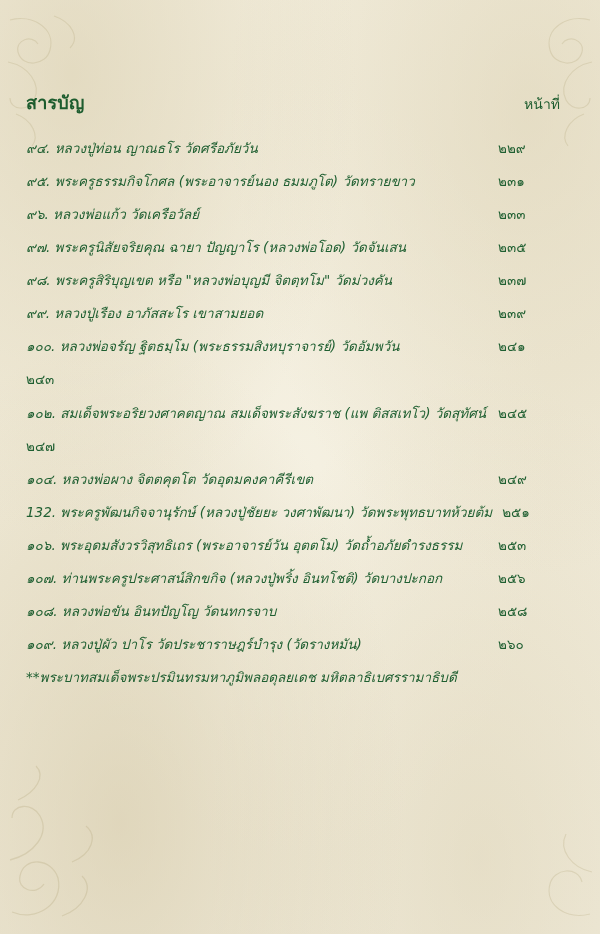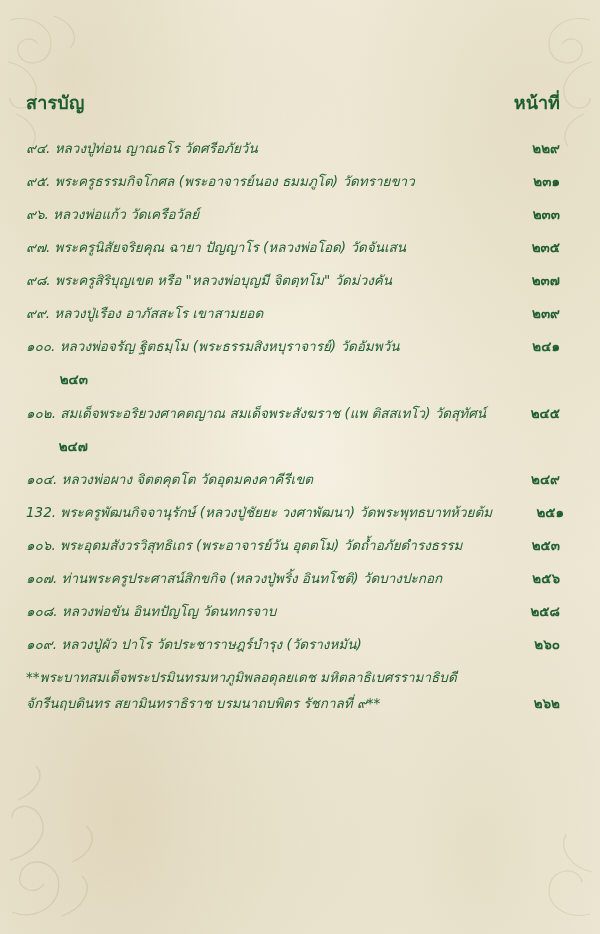--- a/index.html
+++ b/index.html
@@ -47,21 +47,21 @@
   .toc-header {
     display: flex;
     align-items: baseline;
     justify-content: space-between;
     color: #1d5c2e;
     font-size: 18px;
     font-weight: bold;
     margin-bottom: 22px;
   }
   .toc-title { letter-spacing: 0.2px; }
-  .toc-page-col { font-size: 18px; font-weight: bold; }
+  .toc-page-col { font-size: 14px; font-weight: normal; }
 
   .toc-list {
     display: block;
   }
   .toc-row {
     display: flex;
     align-items: baseline;
     justify-content: space-between;
     color: #1f5f31;
     font-size: 13.5px;
@@ -71,23 +71,22 @@
   }
   .toc-entry {
     flex: 1 1 auto;
     white-space: nowrap;
     overflow: visible;
     font-style: italic;
   }
   .toc-pageno {
     flex: 0 0 auto;
     width: 62px;
-    text-align: right;
+    text-align: left;
     white-space: nowrap;
-    font-weight: bold;
   }
   .toc-row.no-page .toc-pageno { visibility: hidden; }
   .toc-row.tight { margin-bottom: 6px; }
 </style>
 </head>
 <body>
 
 <div class="paper-texture"></div>
 
 <svg class="corner-orn corner-tl" width="120" height="150" viewBox="0 0 120 150">
@@ -188,19 +187,15 @@
       <span class="toc-pageno">๒๕๘</span>
     </div>
     <div class="toc-row">
       <span class="toc-entry">๑๐๙. หลวงปู่ผัว ปาโร วัดประชาราษฎร์บำรุง (วัดรางหมัน)</span>
       <span class="toc-pageno">๒๖๐</span>
     </div>
     <div class="toc-row no-page tight">
       <span class="toc-entry">**พระบาทสมเด็จพระปรมินทรมหาภูมิพลอดุลยเดช มหิตลาธิเบศรรามาธิบดี</span>
       <span class="toc-pageno"></span>
     </div>
-    <div class="toc-row">
-      <span class="toc-entry">จักรีนฤบดินทร สยามินทราธิราช บรมนาถบพิตร รัชกาลที่ ๙**</span>
-      <span class="toc-pageno">๒๖๒</span>
-    </div>
   </div>
 
 </div>
 
 </body></html>

